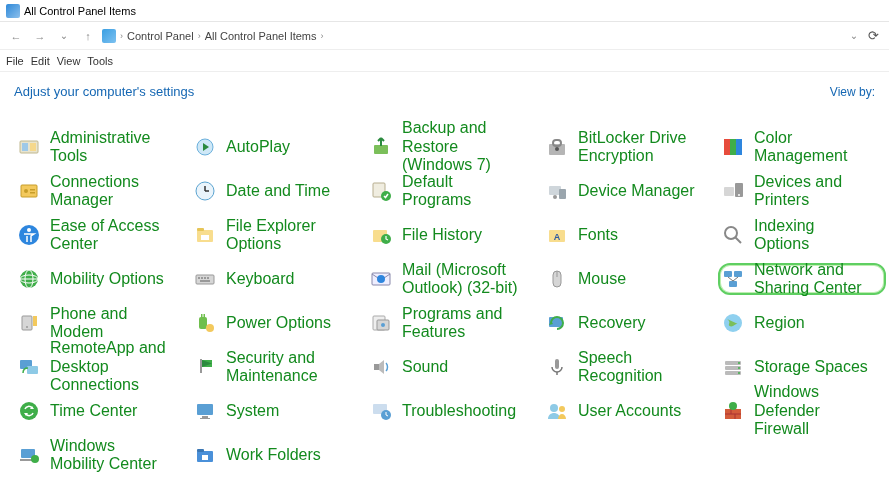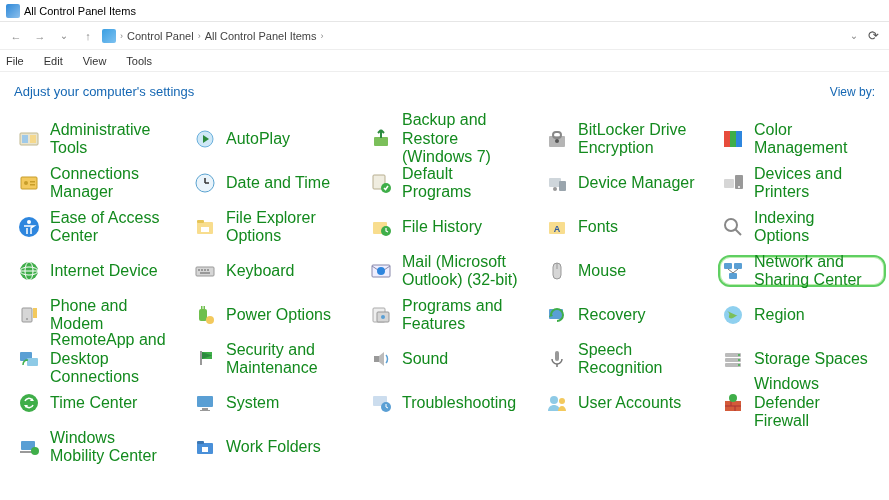--- a/index.html
+++ b/index.html
@@ -11,25 +11,25 @@
     .nav-row{display:flex;align-items:center;height:28px;padding:0 6px;gap:4px;font-size:11px;border-bottom:1px solid #eee}
     .nav-btn{width:20px;height:20px;display:flex;align-items:center;justify-content:center;color:#888;}
     .chev{font-size:10px;color:#888}
     .direction-icn{width:14px;height:14px;background:linear-gradient(135deg,#3a9fe2,#7dc1f0);border-radius:2px}
     .crumbs{display:flex;align-items:center;gap:4px;flex:1;color:#444}
     .crumb{cursor:pointer}
     .crumb-sep{color:#888;font-size:9px}
     .nav-right{margin-left:auto;display:flex;align-items:center;gap:10px;padding-right:4px}
     .refresh-icn{font-size:13px;color:#555}
     
-    .menu-bar{display:flex;gap:20px;height:22px;align-items:center;padding:0 6px;font-size:11px;color:#333;border-bottom:1px solid #eee}
+    .menu-bar{display:flex;gap:7px;height:22px;align-items:center;padding:0 6px;font-size:11px;color:#333;border-bottom:1px solid #eee}
     .menu-itm{cursor:pointer}
     
     .content{padding:12px 14px}
-    .header-row{display:flex;align-items:flex-end;margin-bottom:24px}
+    .header-row{display:flex;align-items:flex-end;margin-bottom:32px}
     .page-heading{color:#1567b3;font-size:13px;font-weight:400}
     .viewby{margin-left:auto;color:#1567b3;font-size:12px}
     
     .grid{display:grid;grid-template-columns:repeat(5,168px);column-gap:8px;row-gap:12px}
     .item{display:flex;align-items:center;gap:8px;height:32px;cursor:pointer;padding:2px}
     .item.highlighted{border:2px solid #5fcf62;border-radius:12px;box-shadow:0 0 0 1px #bdeeb0 inset;padding:0}
     .ico{width:26px;height:26px;flex-shrink:0;display:flex;align-items:center;justify-content:center;font-size:18px}
     .lbl{color:#138a1e;font-size:16px;line-height:1.15;max-width:120px}
     
     svg{width:24px;height:24px}
@@ -223,21 +223,21 @@
       </div>
       <div class="item">
         <span class="ico">
           <svg viewBox="0 0 24 24">
             <circle cx="12" cy="12" r="9" fill="#3fae49"></circle>
             <ellipse cx="12" cy="12" rx="9" ry="4" fill="none" stroke="#fff" stroke-width="1"></ellipse>
             <line x1="3" y1="12" x2="21" y2="12" stroke="#fff"></line>
             <ellipse cx="12" cy="12" rx="4" ry="9" fill="none" stroke="#fff" stroke-width="1"></ellipse>
           </svg>
         </span>
-        <span class="lbl">Internet Device</span>
+        <span class="lbl">Mobility Options</span>
       </div>
       <div class="item">
         <span class="ico">
           <svg viewBox="0 0 24 24">
             <rect x="3" y="8" width="18" height="9" rx="1" fill="#d6d6d6" stroke="#999"></rect>
             <rect x="5" y="10" width="2" height="2" fill="#999"></rect>
             <rect x="8" y="10" width="2" height="2" fill="#999"></rect>
             <rect x="11" y="10" width="2" height="2" fill="#999"></rect>
             <rect x="14" y="10" width="2" height="2" fill="#999"></rect>
             <rect x="7" y="13" width="10" height="2" fill="#999"></rect>

